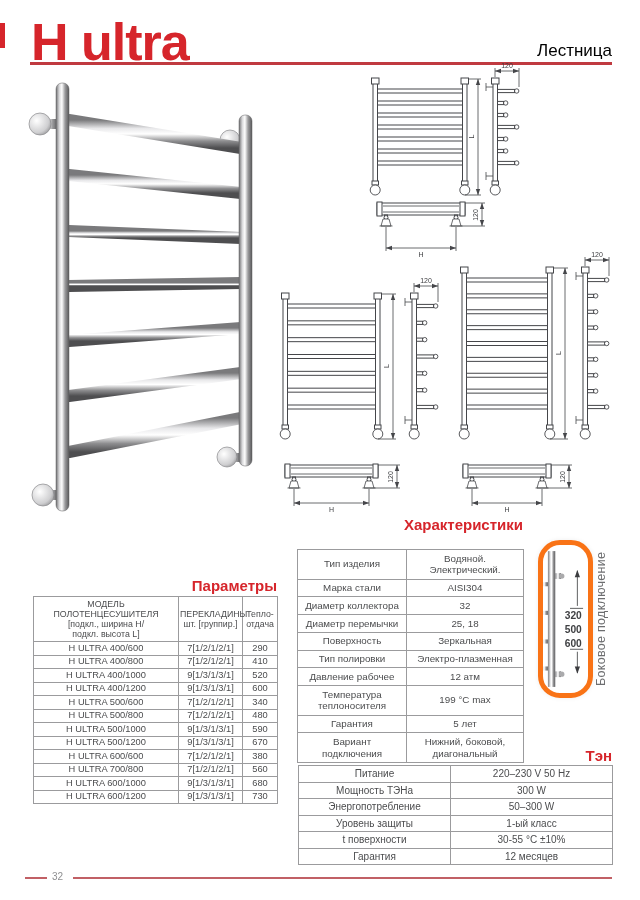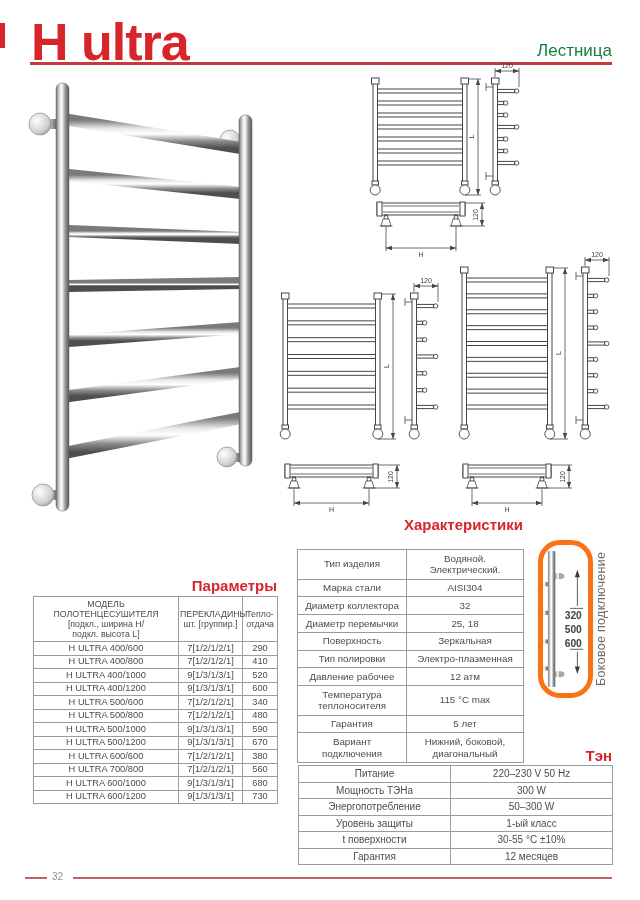--- a/index.html
+++ b/index.html
@@ -1,20 +1,20 @@
 <!DOCTYPE html>
 <html style="--accent: #d6252b; --rule: #c03a40; --footer: #c16065;"><head>
 <meta charset="utf-8">
 <style>
   *{margin:0;padding:0;box-sizing:border-box}
   html,body{width:640px;height:900px;background:#fff;font-family:"Liberation Sans",sans-serif;overflow:hidden}
   .page{position:absolute;inset:0;width:640px;height:900px;background:#fff}
   .red-tab{position:absolute;left:0;top:23px;width:5px;height:25px;background:var(--accent)}
   .title{position:absolute;left:31px;top:12px;font-size:52px;font-weight:bold;color:var(--accent);letter-spacing:-1px}
-  .subtitle{position:absolute;right:28px;top:41px;font-size:17px;color:#15803d}
+  .subtitle{position:absolute;right:28px;top:41px;font-size:17px;color:#000000}
   .rule{position:absolute;left:30px;top:62px;width:582px;height:2.5px;background:var(--rule)}
   .photo{position:absolute;left:18px;top:76px;width:272px;height:492px}
   .draw{position:absolute}
   .draw-g rect{fill:#fff;stroke:#45464a;stroke-width:1}
   .draw-g line{stroke:#45464a;stroke-width:.8;fill:none}
   .draw-g circle{fill:#fff;stroke:#45464a;stroke-width:.9}
   .draw-g polygon{fill:#fff;stroke:#45464a;stroke-width:.8}
   .draw-g polygon.f{fill:#45464a;stroke:none}
   svg text{font-family:"Liberation Sans",sans-serif}
   .draw-g text{fill:#3c3d40;font-size:7px}
@@ -451,21 +451,21 @@
           <td>Тип полировки</td>
           <td>Электро-плазменная</td>
         </tr>
         <tr>
           <td>Давление рабочее</td>
           <td>12 атм</td>
         </tr>
         <tr>
           <td>Температура
 теплоносителя</td>
-          <td>115 °C max</td>
+          <td>199 °C max</td>
         </tr>
         <tr>
           <td>Гарантия</td>
           <td>5 лет</td>
         </tr>
         <tr>
           <td>Вариант
 подключения</td>
           <td>Нижний, боковой,
 диагональный</td>

